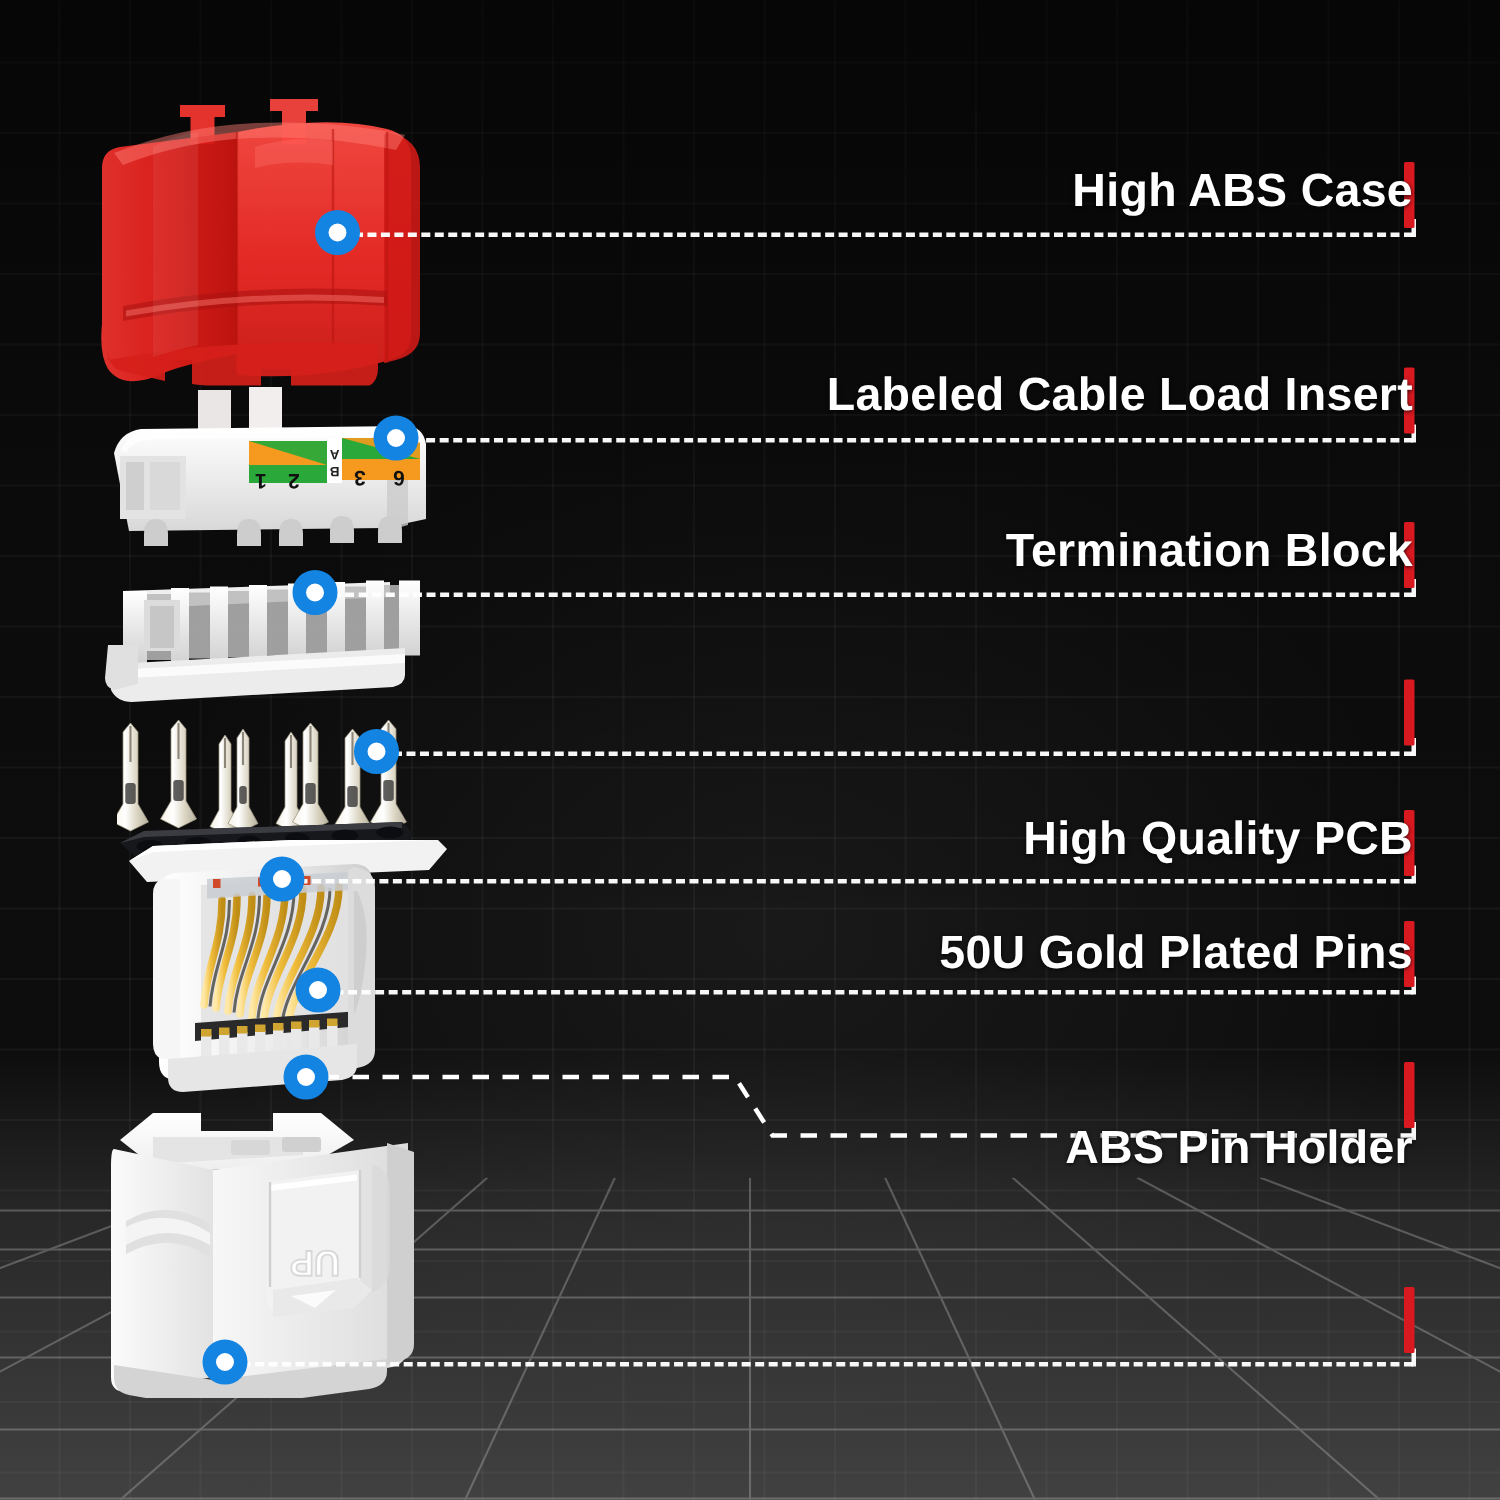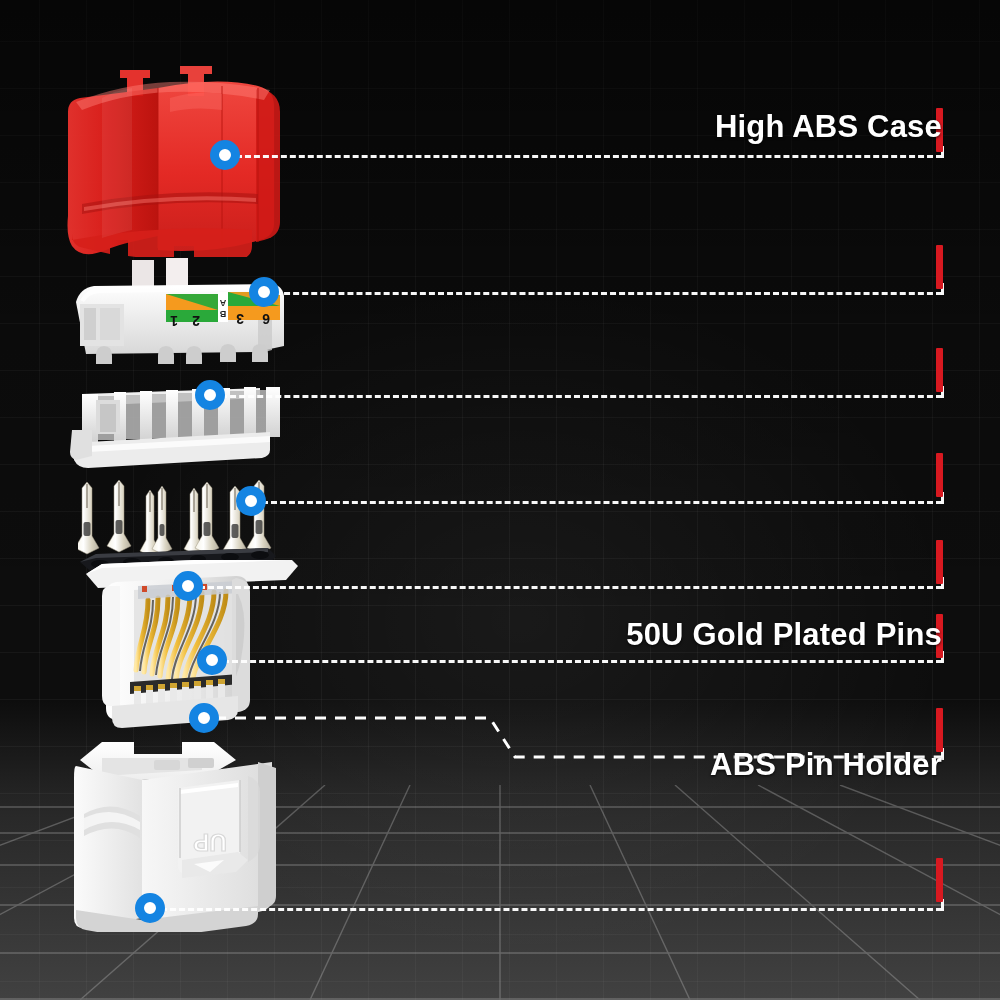--- a/index.html
+++ b/index.html
@@ -433,35 +433,44 @@
   <div class="lead-v" style="left:941px;top:146px;height:12px;"></div>
   <div class="tick" style="left:936px;top:108px;height:44px;"></div>
   <div class="callout" style="top:110px;">
     <div class="txt">High ABS Case</div>
   </div>
   <div class="dot" style="left:210px;top:140px;"></div>
 
   <div class="lead" style="left:275px;top:292px;width:667px;"></div>
   <div class="lead-v" style="left:941px;top:283px;height:12px;"></div>
   <div class="tick" style="left:936px;top:245px;height:44px;"></div>
+  <div class="callout" style="top:246px;">
+    <div class="txt">Labeled Cable Load Insert</div>
+  </div>
   <div class="dot" style="left:249px;top:277px;"></div>
 
   <div class="lead" style="left:221px;top:395px;width:721px;"></div>
   <div class="lead-v" style="left:941px;top:386px;height:12px;"></div>
   <div class="tick" style="left:936px;top:348px;height:44px;"></div>
+  <div class="callout" style="top:350px;">
+    <div class="txt">Termination Block</div>
+  </div>
   <div class="dot" style="left:195px;top:380px;"></div>
 
   <div class="lead" style="left:262px;top:501px;width:680px;"></div>
   <div class="lead-v" style="left:941px;top:492px;height:12px;"></div>
   <div class="tick" style="left:936px;top:453px;height:44px;"></div>
   <div class="dot" style="left:236px;top:486px;"></div>
 
   <div class="lead" style="left:199px;top:586px;width:743px;"></div>
   <div class="lead-v" style="left:941px;top:577px;height:12px;"></div>
   <div class="tick" style="left:936px;top:540px;height:44px;"></div>
+  <div class="callout" style="top:542px;">
+    <div class="txt">High Quality PCB</div>
+  </div>
   <div class="dot" style="left:173px;top:571px;"></div>
 
   <div class="lead" style="left:223px;top:660px;width:719px;"></div>
   <div class="lead-v" style="left:941px;top:651px;height:12px;"></div>
   <div class="tick" style="left:936px;top:614px;height:44px;"></div>
   <div class="callout" style="top:618px;">
     <div class="txt">50U Gold Plated Pins</div>
   </div>
   <div class="dot" style="left:197px;top:645px;"></div>
 

